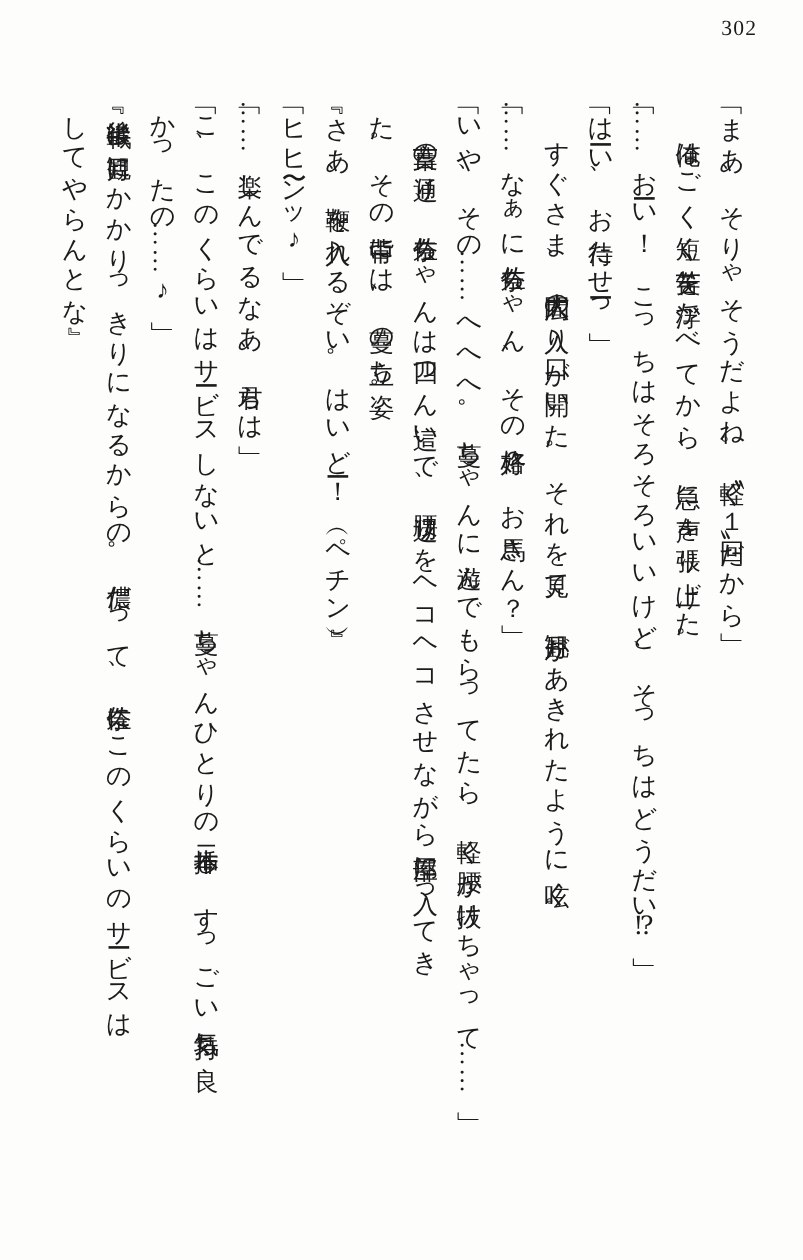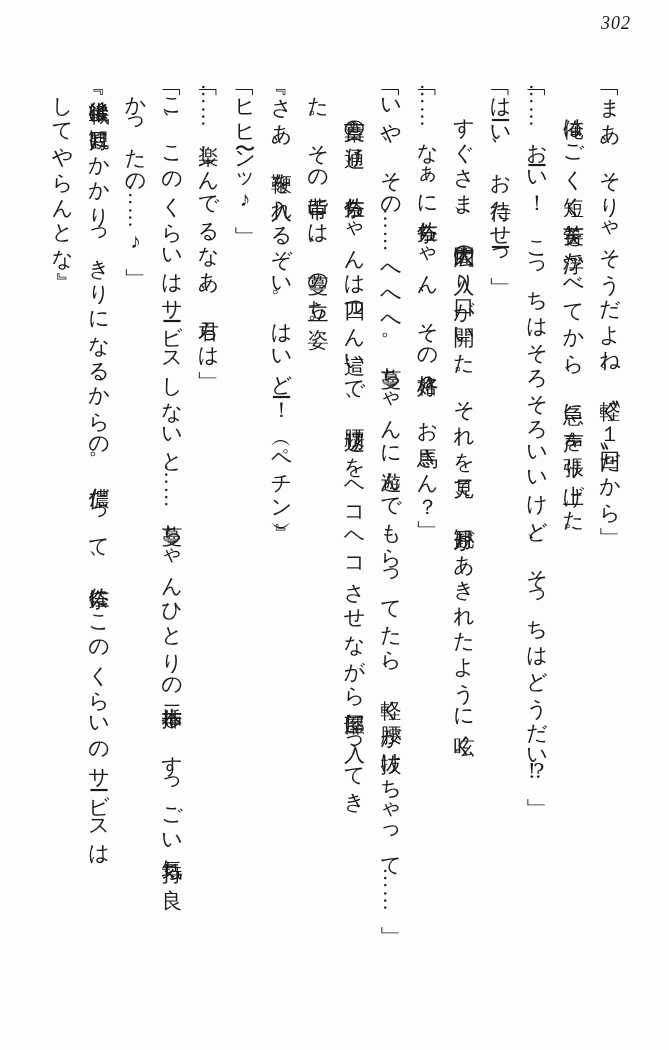--- a/index.html
+++ b/index.html
@@ -15,21 +15,20 @@
     position: absolute;
     inset: 0;
   }
   .page-number {
     position: absolute;
     top: 13px;
     right: 38px;
     font-size: 18px;
     letter-spacing: 1px;
     color: #1b1b1b;
-    font-style: italic;
   }
   .vertical-text-block {
     position: absolute;
     top: 82px;
     right: 41px;
     height: 912px;
     writing-mode: vertical-rl;
     text-orientation: mixed;
     font-size: 21px;
     letter-spacing: 1.5px;

